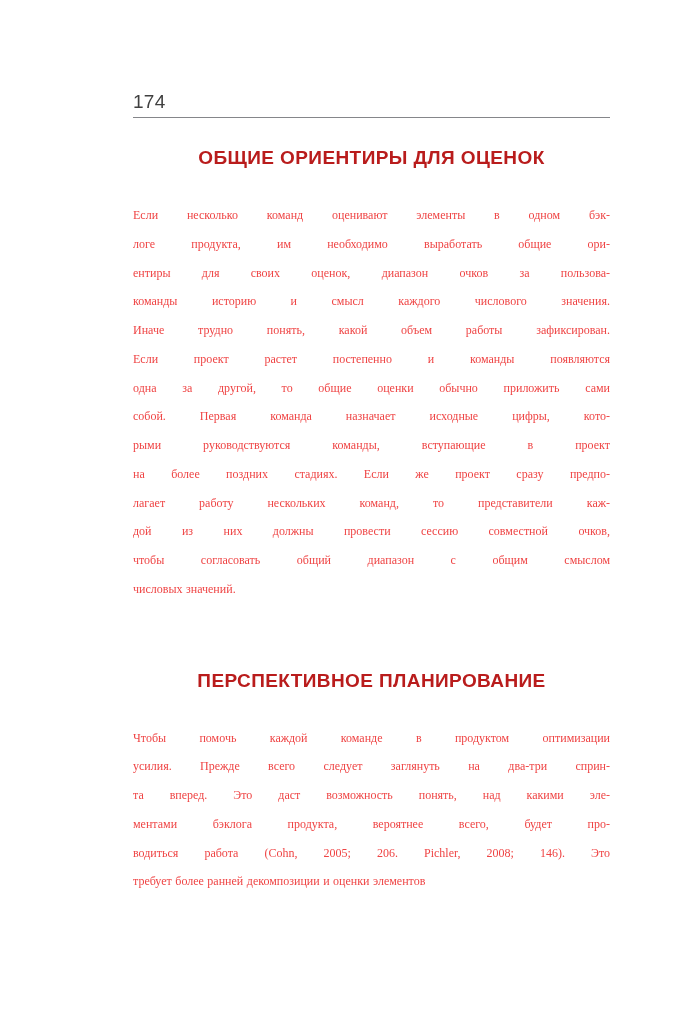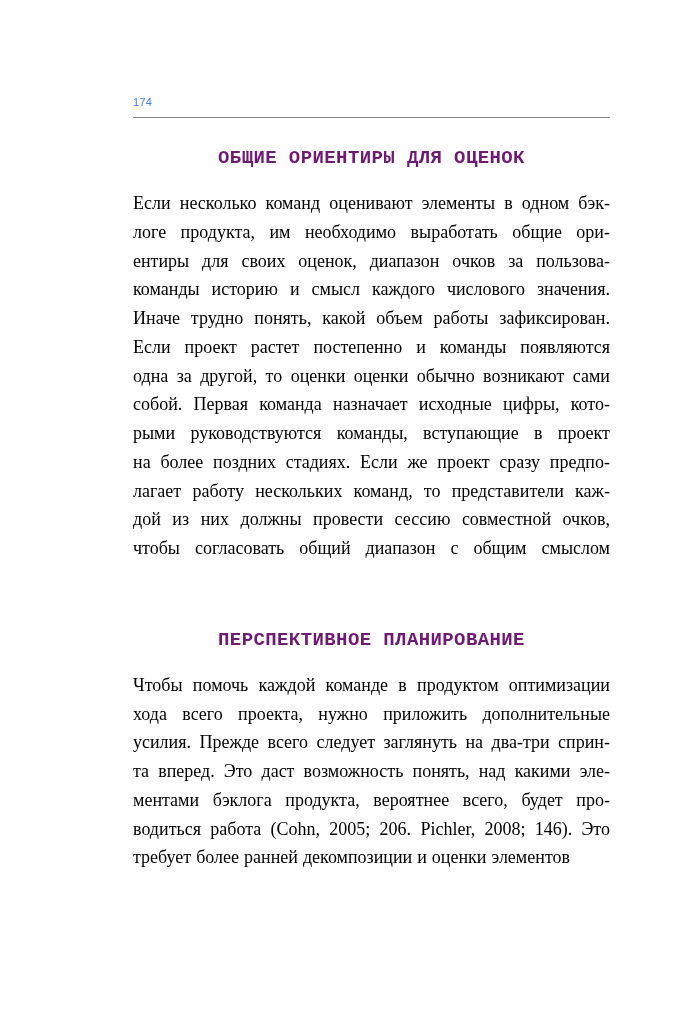--- a/index.html
+++ b/index.html
@@ -19,50 +19,50 @@
     margin-left: 133px;
     width: 477px;
   }
   
   .running-header {
     display: flex;
     justify-content: space-between;
     align-items: baseline;
     padding-top: 93px;
     font-family: "Liberation Sans", "DejaVu Sans", sans-serif;
-    font-size: 11px;
+    font-size: 19px;
     line-height: 18px;
-    color: #3b82f6;
+    color: #404040;
     letter-spacing: 0.3px;
   }
   .header-rule {
     border: 0;
     border-top: 1px solid #85868a;
     margin: 6px 0 0 0;
     height: 0;
   }
   
   .section-heading {
-    font-family: Liberation Mono, monospace;
+    font-family: Liberation Sans, sans-serif;
     font-weight: 700;
     font-size: 19px;
     line-height: 22px;
     letter-spacing: 0.4px;
-    color: #701a75;
+    color: #b91c1c;
     text-align: center;
     margin: 0;
   }
   .section-1 .section-heading { margin-top: 29px; }
   .section-2 .section-heading { margin-top: 66px; }
   
   .paragraph {
-    margin-top: 20px;
-    font-size: 18px;
+    margin-top: 32px;
+    font-size: 12px;
     line-height: 28.75px;
-    color: #000000;
+    color: #ef4444;
   }
   .paragraph .line {
     text-align: justify;
     text-align-last: justify;
     height: 28.75px;
     overflow: hidden;
     word-spacing: 0.5px;
   }
   .paragraph .line.last {
     text-align-last: left;
@@ -81,35 +81,35 @@
 
     <div class="section section-1">
       <h1 class="section-heading">ОБЩИЕ ОРИЕНТИРЫ ДЛЯ ОЦЕНОК</h1>
       <div class="paragraph">
           <div class="line">Если несколько команд оценивают элементы в одном бэк-</div>
           <div class="line">логе продукта, им необходимо выработать общие ори-</div>
           <div class="line">ентиры для своих оценок, диапазон очков за пользова-</div>
           <div class="line">команды историю и смысл каждого числового значения.</div>
           <div class="line">Иначе трудно понять, какой объем работы зафиксирован.</div>
           <div class="line">Если проект растет постепенно и команды появляются</div>
-          <div class="line">одна за другой, то оценки оценки обычно возникают сами</div>
+          <div class="line">одна за другой, то общие оценки обычно приложить сами</div>
           <div class="line">собой. Первая команда назначает исходные цифры, кото-</div>
           <div class="line">рыми руководствуются команды, вступающие в проект</div>
           <div class="line">на более поздних стадиях. Если же проект сразу предпо-</div>
           <div class="line">лагает работу нескольких команд, то представители каж-</div>
           <div class="line">дой из них должны провести сессию совместной очков,</div>
           <div class="line">чтобы согласовать общий диапазон с общим смыслом</div>
+          <div class="line last">числовых значений.</div>
         </div>
     </div>
 
     <div class="section section-2">
       <h1 class="section-heading">ПЕРСПЕКТИВНОЕ ПЛАНИРОВАНИЕ</h1>
       <div class="paragraph">
           <div class="line">Чтобы помочь каждой команде в продуктом оптимизации</div>
-          <div class="line">хода всего проекта, нужно приложить дополнительные</div>
           <div class="line">усилия. Прежде всего следует заглянуть на два-три сприн-</div>
           <div class="line">та вперед. Это даст возможность понять, над какими эле-</div>
           <div class="line">ментами бэклога продукта, вероятнее всего, будет про-</div>
           <div class="line">водиться работа (Cohn, 2005; 206. Pichler, 2008; 146). Это</div>
           <div class="line last">требует более ранней декомпозиции и оценки элементов</div>
         </div>
     </div>
 
   </div>
 </div>

